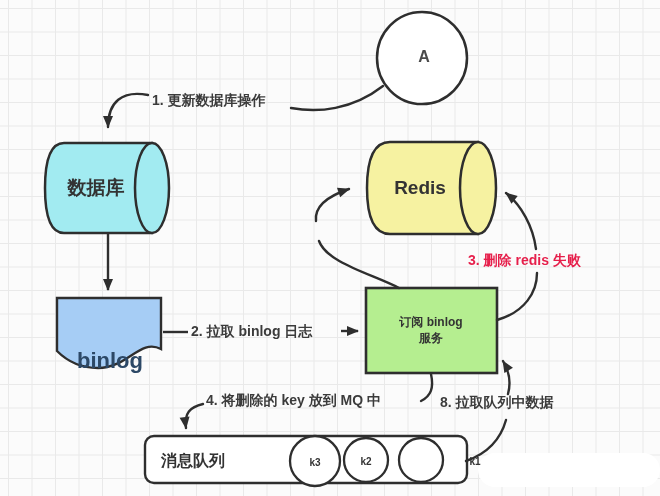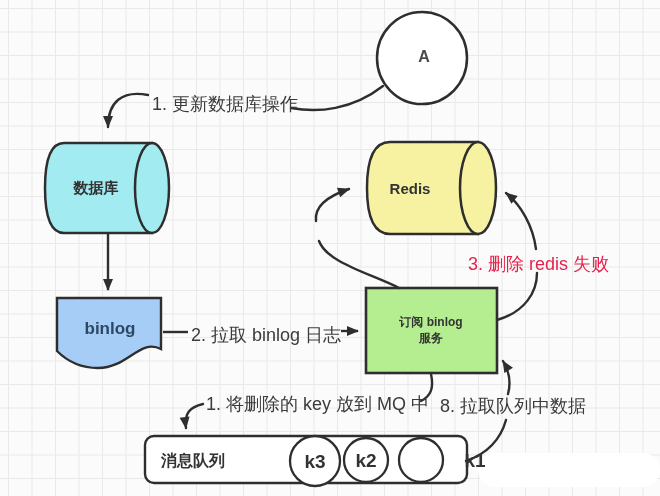--- a/index.html
+++ b/index.html
@@ -7,29 +7,29 @@
   .canvas{
     position:relative;width:660px;height:496px;overflow:hidden;
     background-color:#fbfbfb;
     background-image:
       linear-gradient(#e9e9e9 1px, transparent 1px),
       linear-gradient(90deg, #e9e9e9 1px, transparent 1px);
     background-size:23.5px 23.5px;
     background-position:8px 8px;
   }
   svg.layer{position:absolute;left:0;top:0;width:660px;height:496px;}
-  .lbl{position:absolute;white-space:nowrap;color:#3b3b3b;font-size:18px;}
+  .lbl{position:absolute;white-space:nowrap;color:#3b3b3b;font-size:14px;font-weight:bold;}
   .node-lbl{position:absolute;white-space:nowrap;color:#333;font-weight:bold;
             transform:translate(-50%,-50%);text-align:center;}
   .lbl-a{font-size:16px;color:#4a4a4a;font-weight:bold;}
-  .lbl-db,.lbl-redis{font-size:15px;}
-  .lbl-binlog{font-size:17px;color:#2c4866;}
+  .lbl-db,.lbl-redis{font-size:19px;}
+  .lbl-binlog{font-size:22px;color:#2c4866;margin-top:32px;}
   .lbl-service{font-size:12px;line-height:1.35;}
   .lbl-queue{font-size:16px;transform:translate(0,-50%);}
-  .lbl-k{font-size:19px;}
+  .lbl-k{font-size:10px;}
   .step-red{color:#e61f4b;}
   .blob{position:absolute;background:#ffffff;border-radius:17px;}
 </style>
 </head>
 <body>
 
 <div class="canvas">
 
   <svg class="layer" viewBox="0 0 660 496">
     <defs>
@@ -73,30 +73,30 @@
     <circle cx="421" cy="460" r="22" fill="#ffffff" stroke="#2e2e2e" stroke-width="2.3"></circle>
 
     <path d="M 466 461 C 489 453, 501 438, 506 420" fill="none" stroke="#2e2e2e" stroke-width="2.4" stroke-linecap="round"></path>
     <path d="M 508 394 C 511 383, 509 371, 503 361" fill="none" stroke="#2e2e2e" stroke-width="2.4" stroke-linecap="round" marker-end="url(#ah)"></path>
   </svg>
 
   <div class="blob" style="left:478px;top:453px;width:182px;height:34px;"></div>
 
   <div class="node-lbl lbl-a" style="left:424px;top:57px;">A</div>
   <div class="node-lbl lbl-db" style="left:96px;top:188px;">数据库</div>
-  <div class="node-lbl lbl-redis" style="left:410px;top:188px;text-align:right;">Redis</div>
+  <div class="node-lbl lbl-redis" style="left:420px;top:188px;text-align:right;">Redis</div>
   <div class="node-lbl lbl-binlog" style="left:110px;top:329px;">binlog</div>
   <div class="node-lbl lbl-service" style="left:431px;top:330px;">
     <span>订阅 binlog</span><br>
     <span>服务</span>
   </div>
   <div class="node-lbl lbl-queue" style="left:161px;top:461px;">消息队列</div>
   <div class="node-lbl lbl-k" style="left:315px;top:462px;">k3</div>
   <div class="node-lbl lbl-k" style="left:366px;top:461px;">k2</div>
   <div class="node-lbl lbl-k" style="left:431px;top:461px;margin-left:44px;">k1</div>
 
   <div class="lbl" style="left:152px;top:92px;">1. 更新数据库操作</div>
   <div class="lbl" style="left:191px;top:323px;">2. 拉取 binlog 日志</div>
   <div class="lbl step-red" style="left:468px;top:252px;">3. 删除 redis 失败</div>
-  <div class="lbl" style="left:206px;top:392px;">1. 将删除的 key 放到 MQ 中</div>
+  <div class="lbl" style="left:206px;top:392px;">4. 将删除的 key 放到 MQ 中</div>
   <div class="lbl" style="left:440px;top:394px;">8. 拉取队列中数据</div>
 
 </div>
 
 </body></html>

